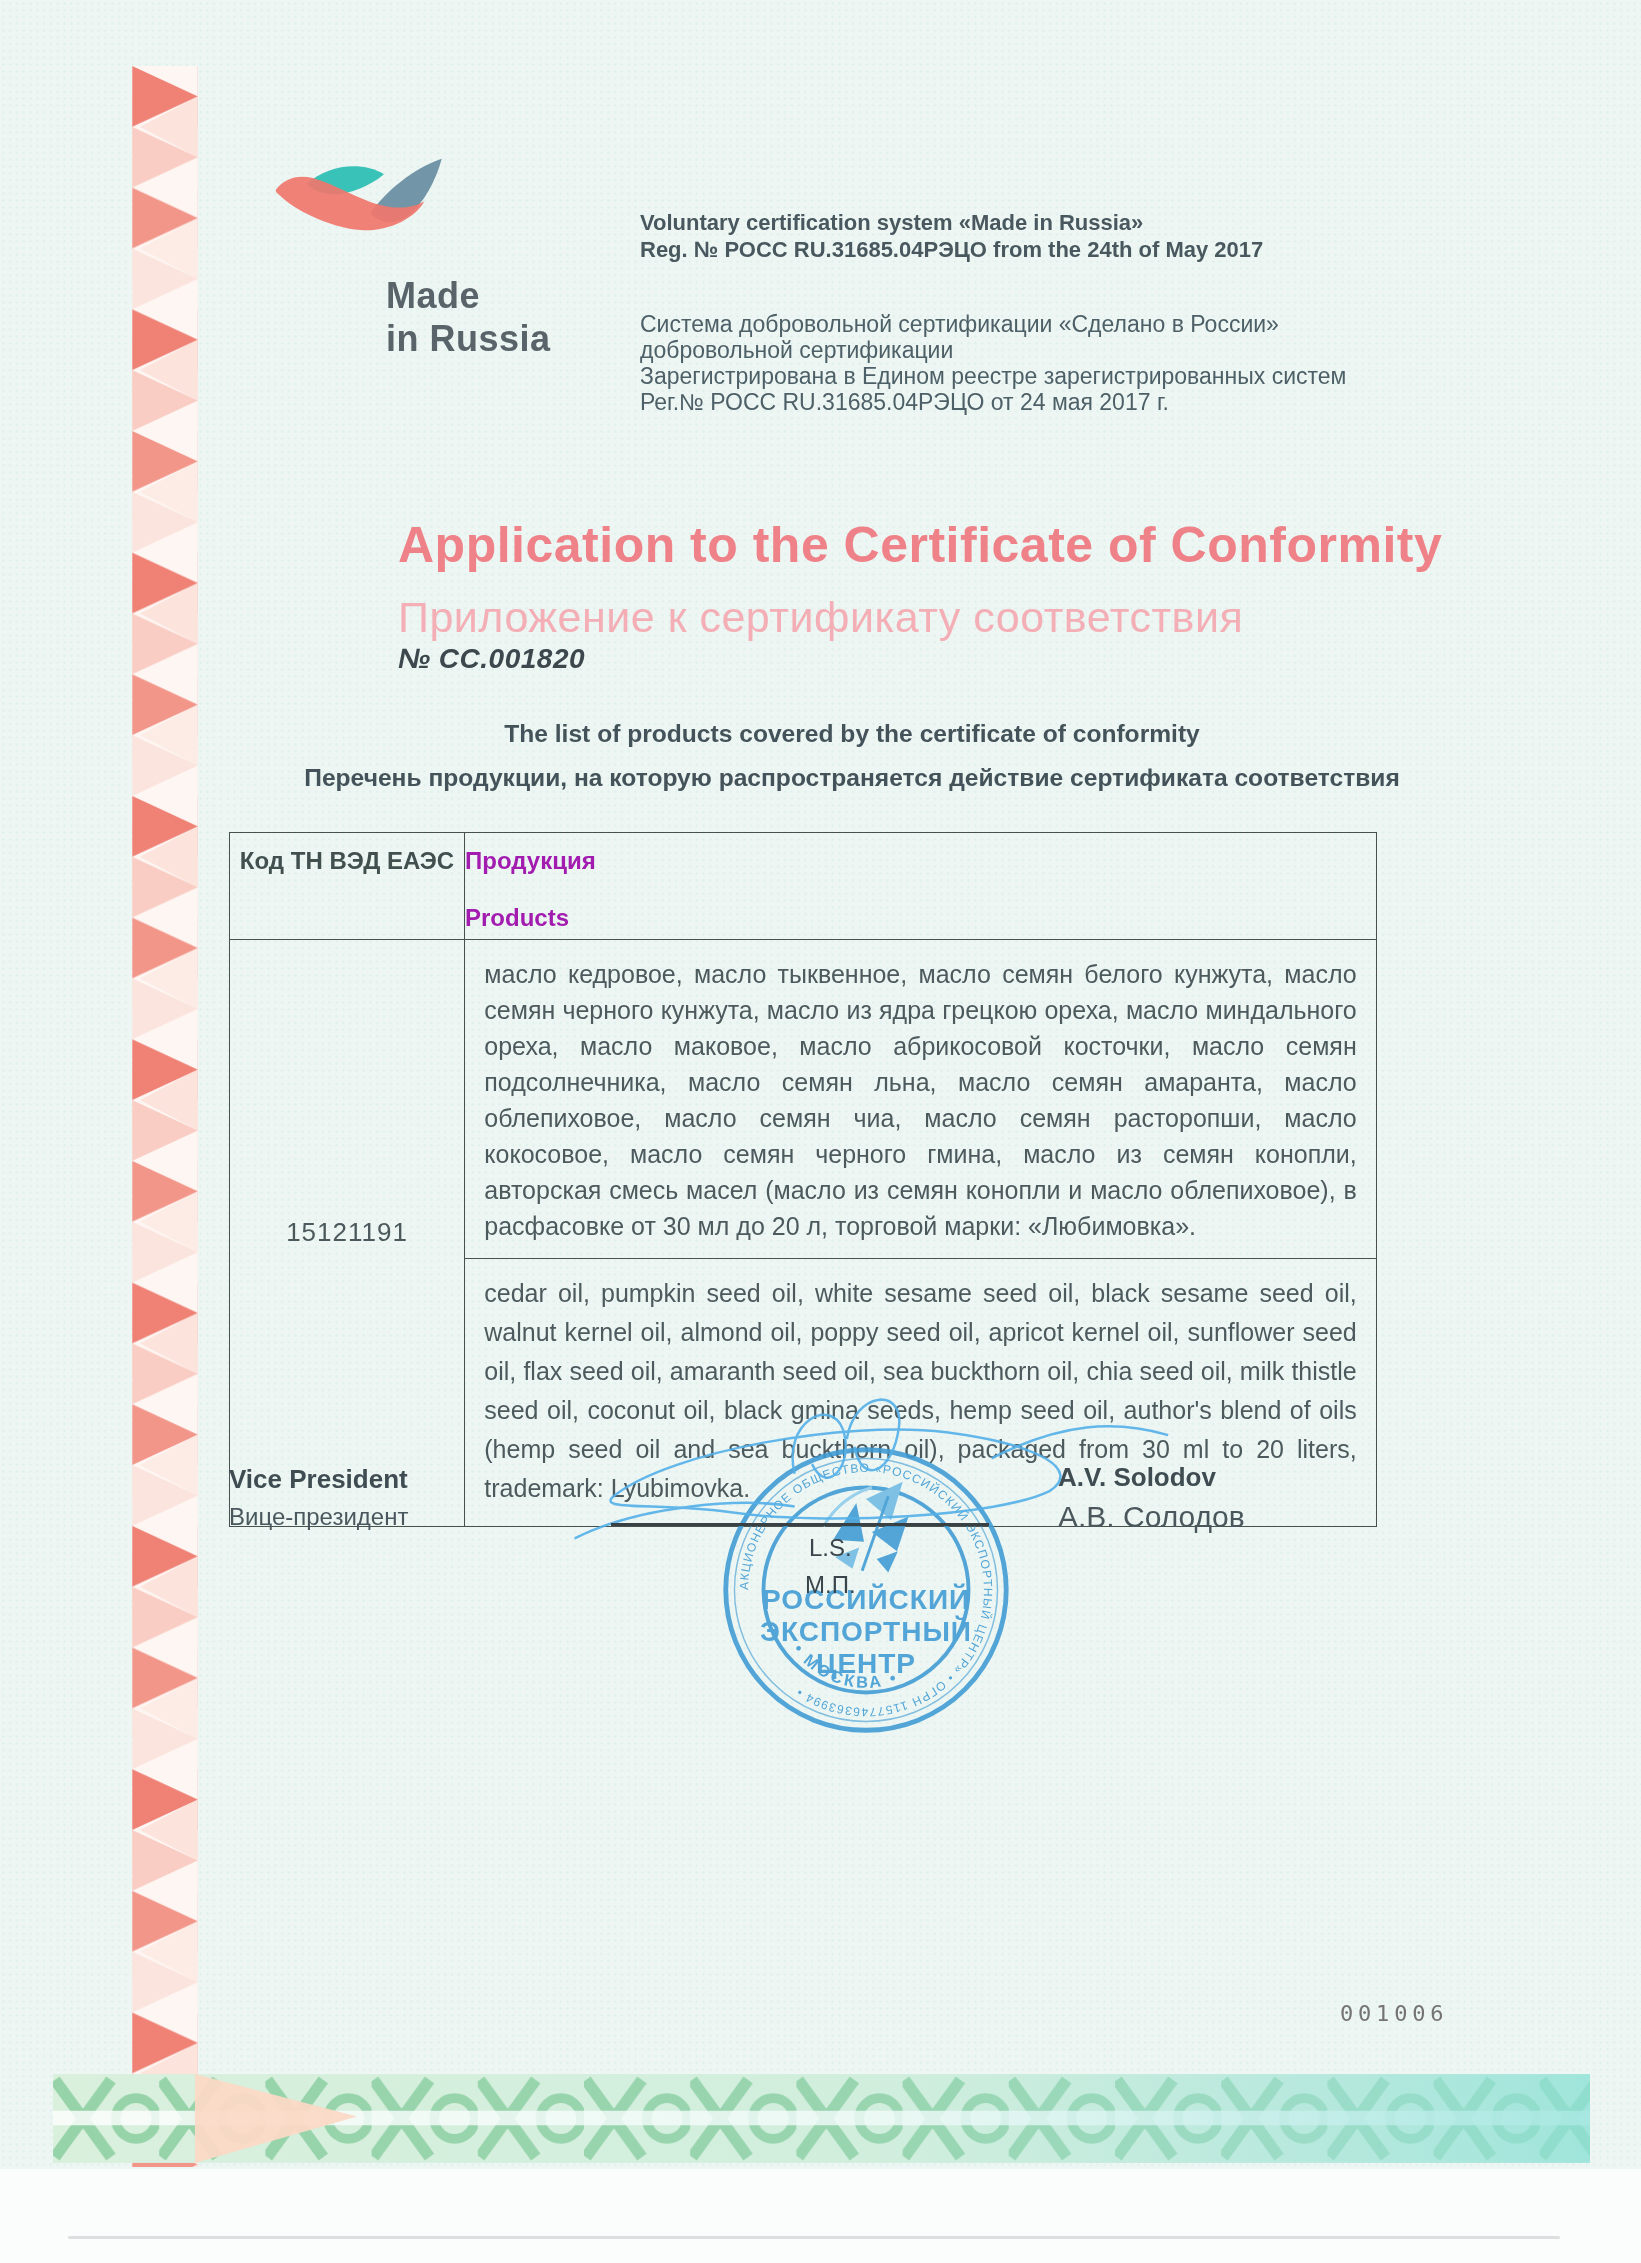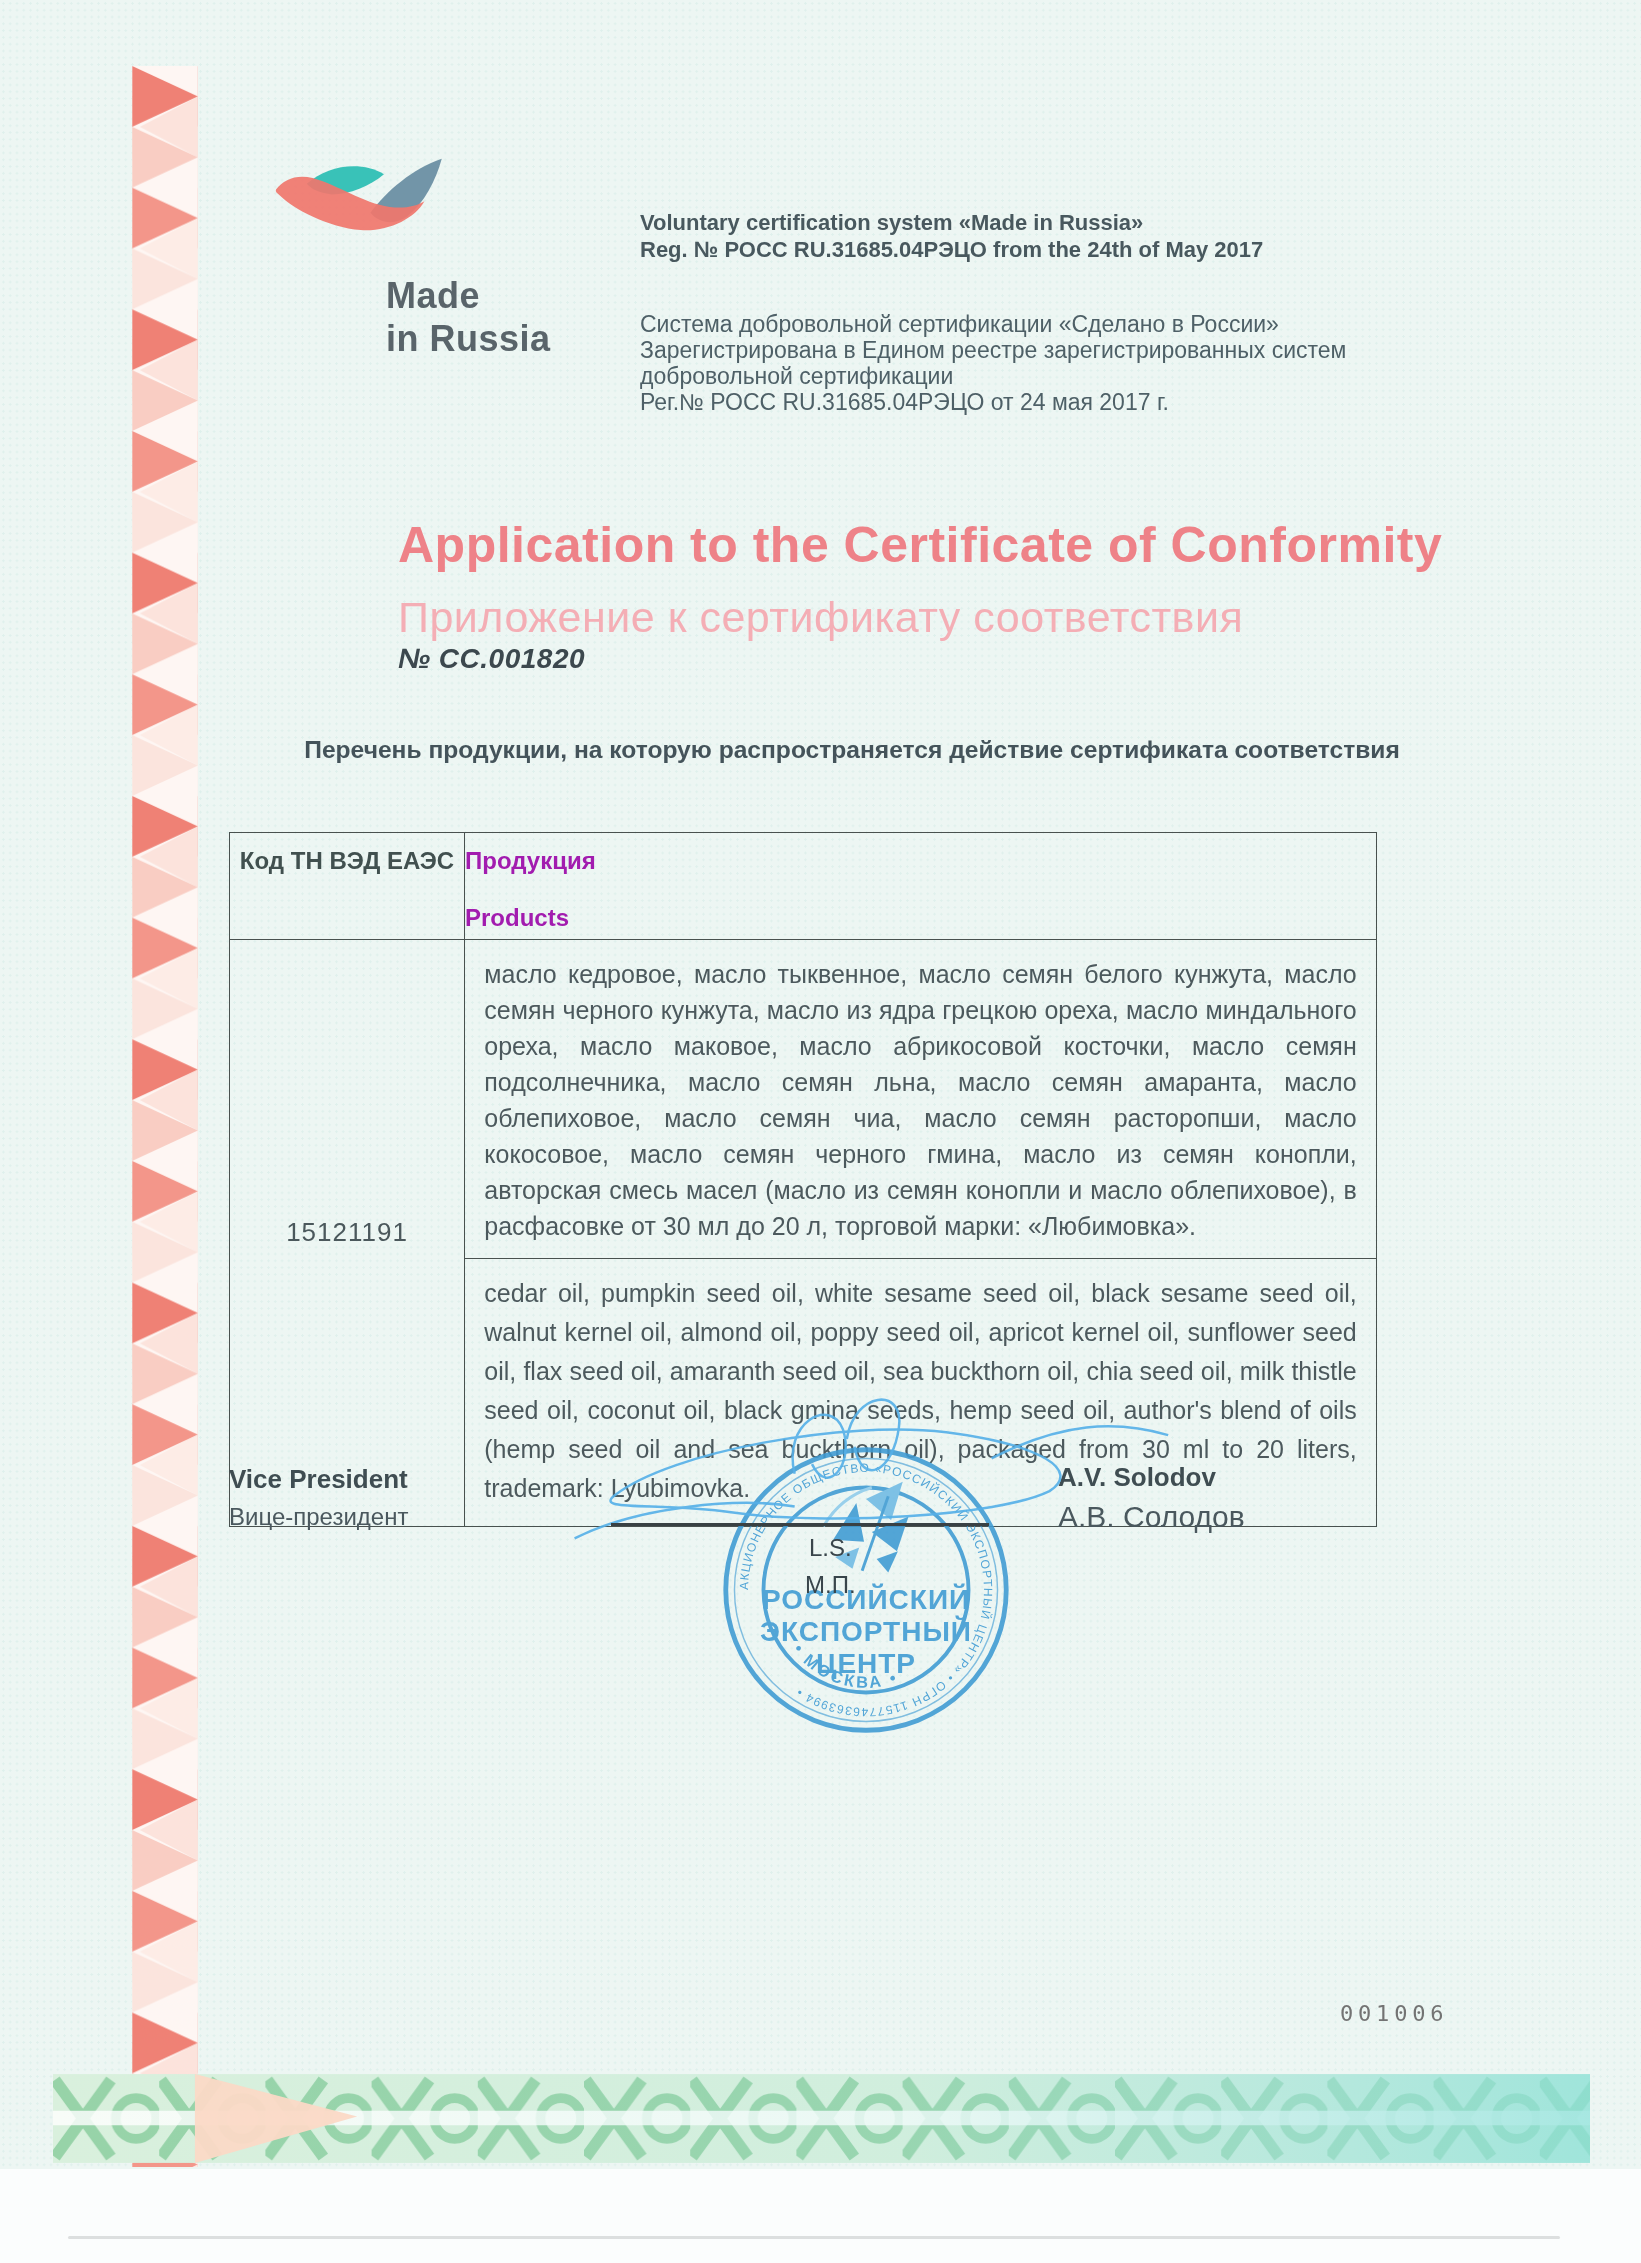--- a/index.html
+++ b/index.html
@@ -95,30 +95,31 @@
     <div>Made</div>
     <div>in Russia</div>
   </div>
 
   <div class="abs header-en">
     <div>Voluntary certification system «Made in Russia»</div>
     <div>Reg. № РОСС RU.31685.04РЭЦО from the 24th of May 2017</div>
   </div>
   <div class="abs header-ru">
     <div>Система добровольной сертификации «Сделано в России»</div>
+    <div>добровольной сертификации</div>
     <div>Зарегистрирована в Едином реестре зарегистрированных систем</div>
-    <div>добровольной сертификации</div>
     <div>Рег.№ РОСС RU.31685.04РЭЦО от 24 мая 2017 г.</div>
   </div>
 
   <div class="abs title-en">Application to the Certificate of Conformity</div>
   <div class="abs title-ru">Приложение к сертификату соответствия</div>
   <div class="abs cert-number">№ CC.001820</div>
 
   <div class="abs list-heading">
+    <div class="lh-en">The list of products covered by the certificate of conformity</div>
     <div class="lh-ru">Перечень продукции, на которую распространяется действие сертификата соответствия</div>
   </div>
 
   <div class="abs products-table">
     <div class="t-head">
       <div class="c1">Код ТН ВЭД ЕАЭС</div>
       <div class="c2">
         <div>Продукция</div>
         <div class="sub">Products</div>
       </div>

